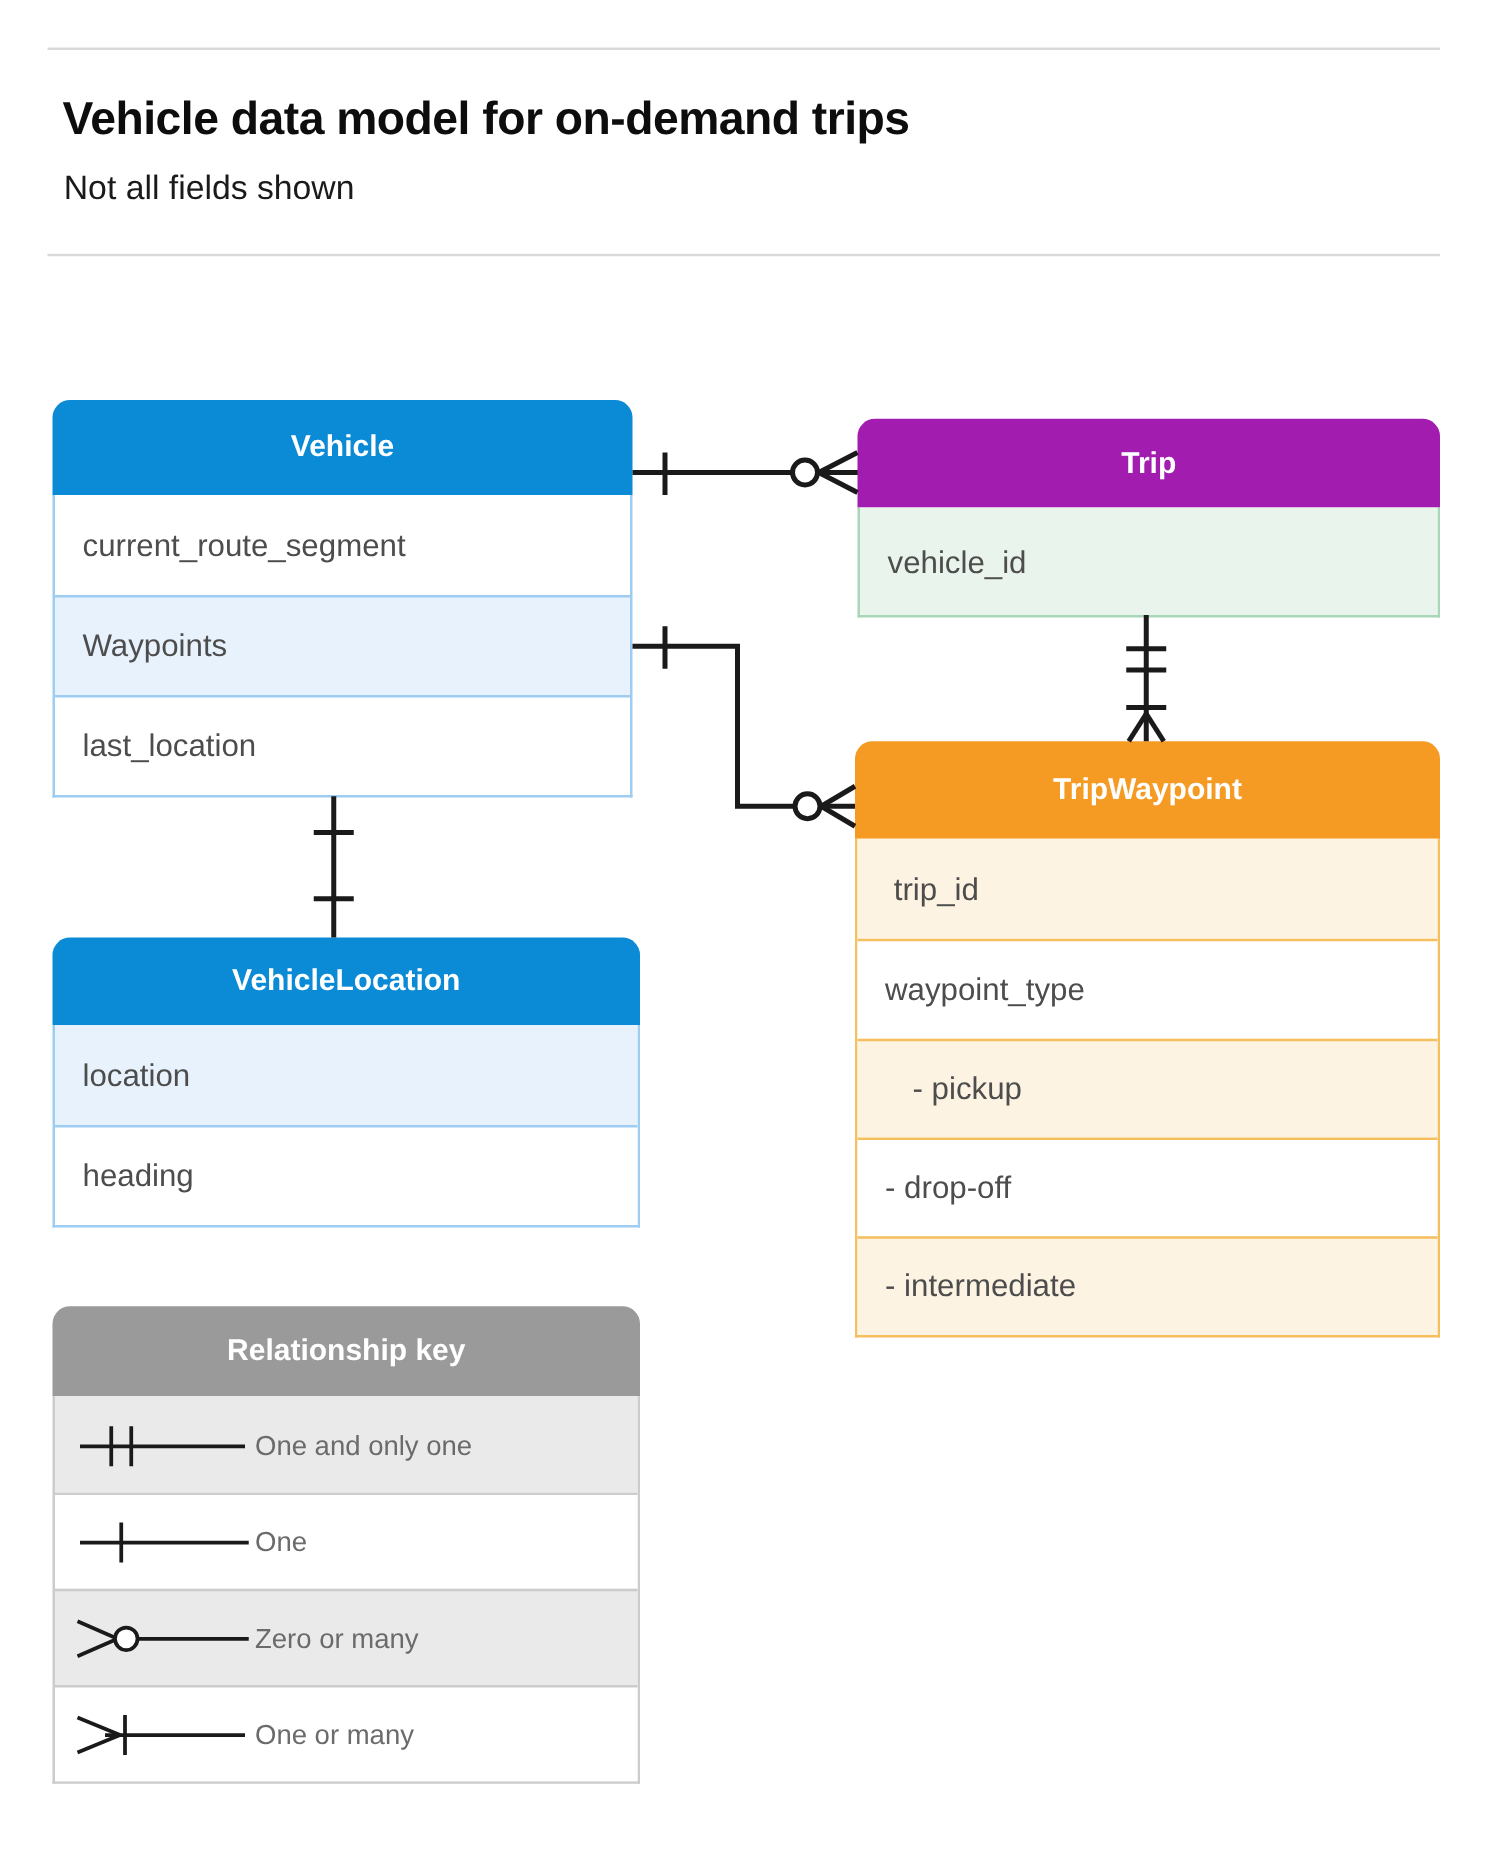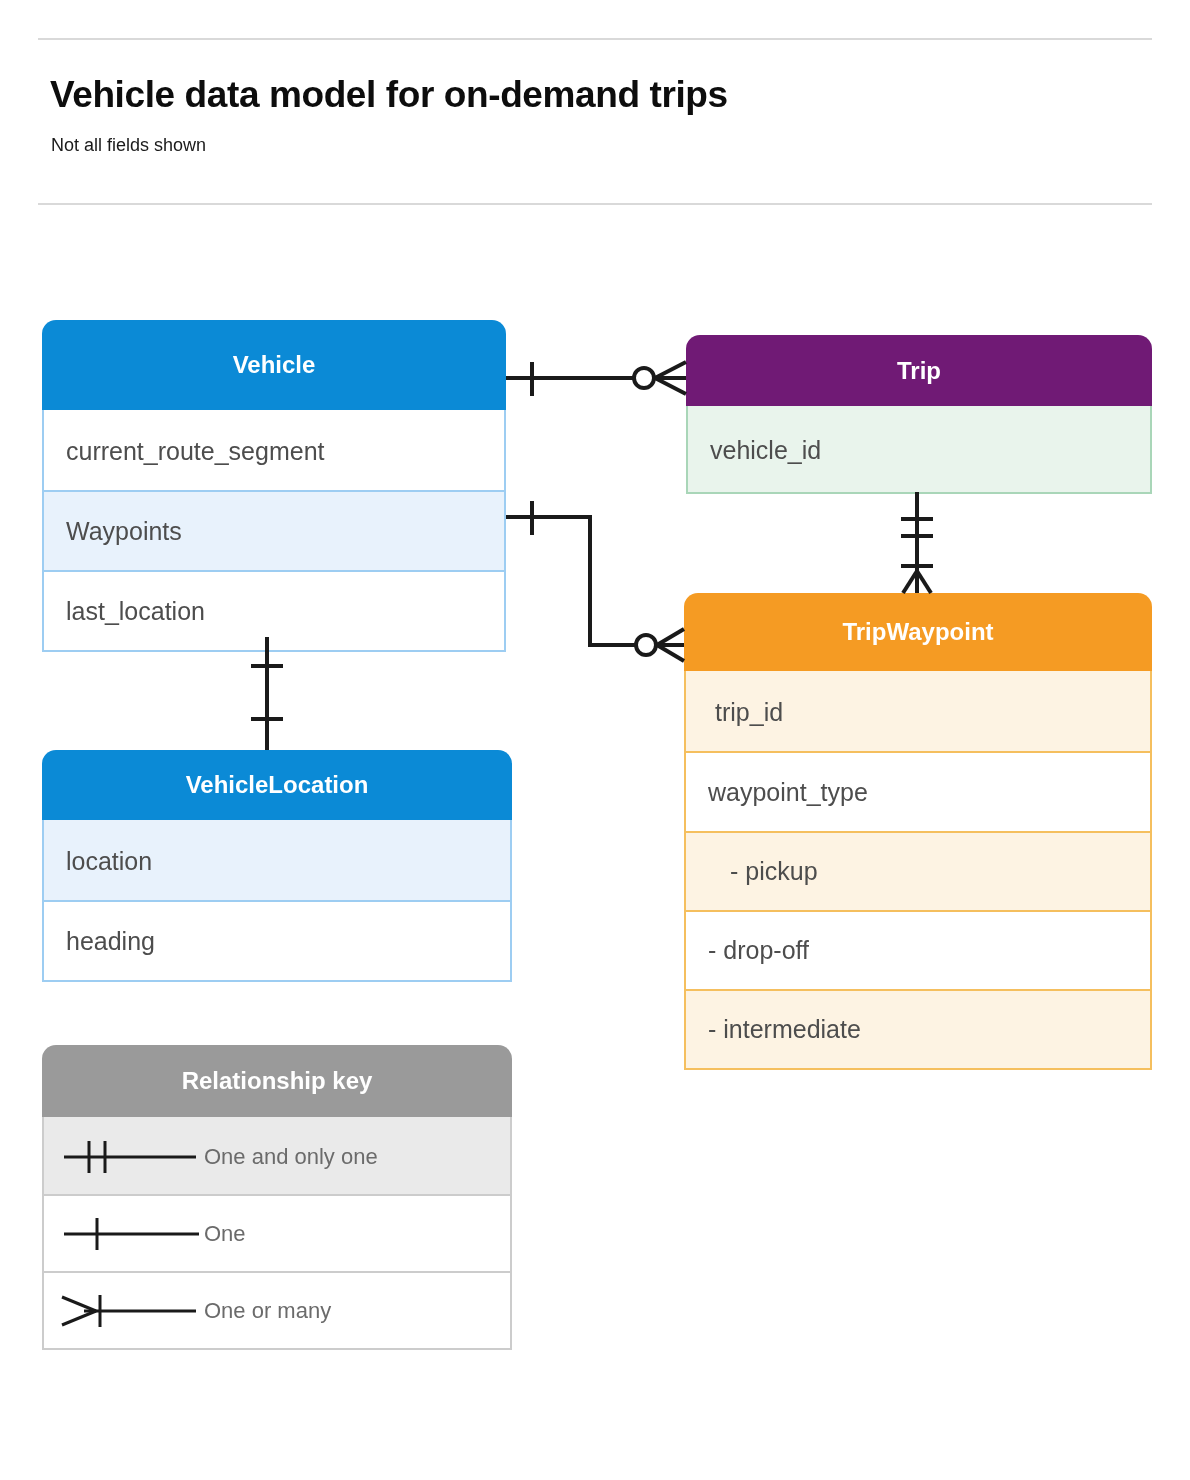--- a/index.html
+++ b/index.html
@@ -33,21 +33,21 @@
     font-size: 37px;
     font-weight: bold;
     color: #0d0d0d;
     letter-spacing: -0.4px;
     white-space: nowrap;
   }
   #page-subtitle {
     position: absolute;
     left: 51px;
     top: 135px;
-    font-size: 18px;
+    font-size: 27px;
     color: #1a1a1a;
     white-space: nowrap;
   }
 
   
   .entity {
     position: absolute;
     box-sizing: border-box;
   }
   .entity-header {
@@ -79,21 +79,21 @@
 
   
   .blue .entity-header { background: #0b8ad6; }
   .blue .entity-rows { border-color: #9dcdf2; }
   .blue .entity-row { border-top-color: #9dcdf2; }
   .blue .entity-row:first-child { border-top-color: transparent; }
   .blue .row-alt { background: #e8f2fc; }
   .blue .row-plain { background: #ffffff; }
 
   
-  .green .entity-header { background: #701a75; }
+  .green .entity-header { background: #a21caf; }
   .green .entity-rows { border-color: #a9d6b8; }
   .green .entity-row { border-top-color: #a9d6b8; }
   .green .entity-row:first-child { border-top-color: transparent; }
   .green .row-alt { background: #e9f4ec; }
 
   
   .orange .entity-header { background: #f59b23; }
   .orange .entity-rows { border-color: #f5bf5e; }
   .orange .entity-row { border-top-color: #f5bf5e; }
   .orange .entity-row:first-child { border-top-color: transparent; }
@@ -137,21 +137,21 @@
 </style>
 </head>
 <body>
 
 <div class="rule" id="rule-top"></div>
 <div id="page-title">Vehicle data model for on-demand trips</div>
 <div id="page-subtitle">Not all fields shown</div>
 <div class="rule" id="rule-bottom"></div>
 
 <div class="entity blue" style="left:42px; top:320px; width:464px;">
-  <div class="entity-header" style="height:90px;">
+  <div class="entity-header" style="height:76px;">
     <span>Vehicle</span>
   </div>
   <div class="entity-rows">
     <div class="entity-row row-plain" style="height:80px;">current_route_segment</div>
     <div class="entity-row row-alt" style="height:80px;">Waypoints</div>
     <div class="entity-row row-plain" style="height:80px;">last_location</div>
   </div>
 </div>
 
 <div class="entity green" style="left:686px; top:335px; width:466px;">
@@ -206,20 +206,31 @@
     <div class="entity-row row-plain legend-row" style="height:77px;">
       <div class="legend-symbol">
         <svg width="160" height="77" viewBox="0 0 160 77">
           <line x1="20" y1="38" x2="155" y2="38" stroke="#1a1a1a" stroke-width="3"></line>
           <line x1="53" y1="22" x2="53" y2="54" stroke="#1a1a1a" stroke-width="3"></line>
         </svg>
       </div>
       <span class="legend-label">One</span>
     </div>
 
+    <div class="entity-row row-alt legend-row" style="height:77px;">
+      <div class="legend-symbol">
+        <svg width="160" height="77" viewBox="0 0 160 77">
+          <line x1="58" y1="38" x2="155" y2="38" stroke="#1a1a1a" stroke-width="3"></line>
+          <line x1="18" y1="24" x2="50" y2="38" stroke="#1a1a1a" stroke-width="3"></line>
+          <line x1="18" y1="52" x2="50" y2="38" stroke="#1a1a1a" stroke-width="3"></line>
+          <circle cx="57" cy="38" r="9" fill="#ffffff" stroke="#1a1a1a" stroke-width="3"></circle>
+        </svg>
+      </div>
+      <span class="legend-label">Zero or many</span>
+    </div>
 
     <div class="entity-row row-plain legend-row" style="height:77px;">
       <div class="legend-symbol">
         <svg width="160" height="77" viewBox="0 0 160 77">
           <line x1="40" y1="38" x2="152" y2="38" stroke="#1a1a1a" stroke-width="3"></line>
           <line x1="18" y1="24" x2="52" y2="38" stroke="#1a1a1a" stroke-width="3"></line>
           <line x1="18" y1="52" x2="52" y2="38" stroke="#1a1a1a" stroke-width="3"></line>
           <line x1="56" y1="22" x2="56" y2="54" stroke="#1a1a1a" stroke-width="3"></line>
         </svg>
       </div>

